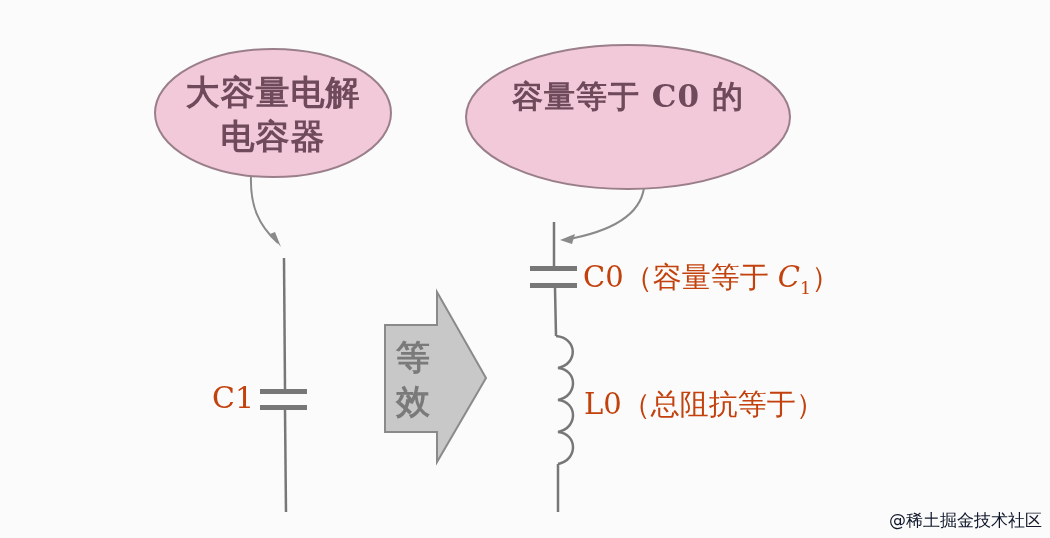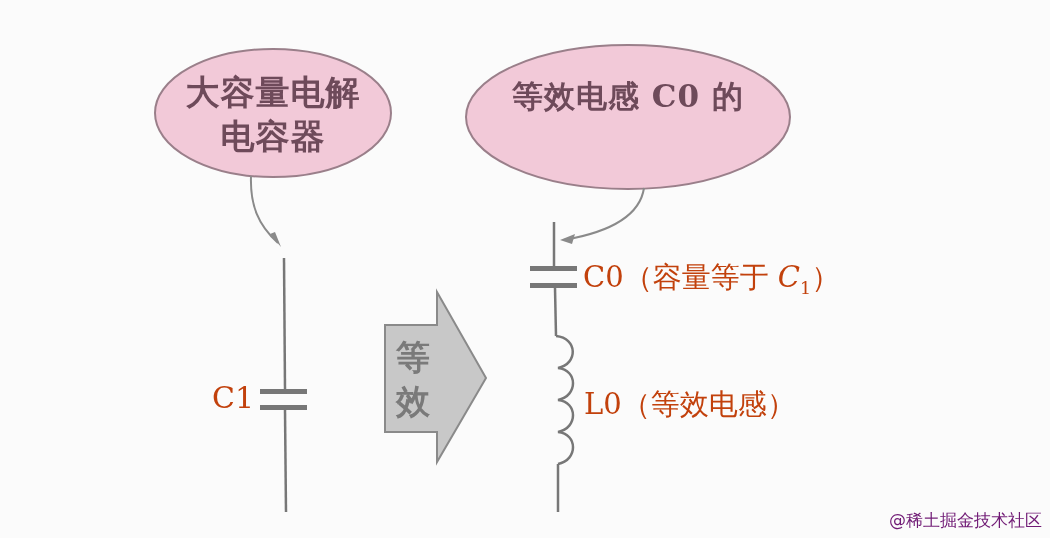--- a/index.html
+++ b/index.html
@@ -20,21 +20,21 @@
     position: absolute; color: #c2410c;
     font-family: "DejaVu Serif", "Liberation Serif", serif;
     white-space: nowrap;
   }
   .arrow-text {
     position: absolute; color: #7a7a7a; font-weight: bold;
     font-family: "DejaVu Serif", "Liberation Serif", serif;
     font-size: 34px; line-height: 44px; text-align: center; width: 50px;
   }
   .watermark {
-    position: absolute; right: 8px; bottom: 6px; color: #701a75;
+    position: absolute; right: 8px; bottom: 6px; color: #0f172a;
     font-family: "DejaVu Sans", "Liberation Sans", sans-serif; font-size: 17px;
   }
   .sub { font-size: 0.6em; vertical-align: sub; font-style: normal; }
 </style>
 </head>
 <body>
 
 <div class="canvas">
 
   <svg class="diagram" width="1050" height="538" viewBox="0 0 1050 538">
@@ -68,30 +68,30 @@
       C 578 434, 578 460, 558 464" fill="none" stroke="#777" stroke-width="2.5"></path>
     <line x1="558" y1="464" x2="558" y2="512" stroke="#777" stroke-width="2.5"></line>
   </svg>
 
   <div class="bubble-text" style="left:160px; top:70px; width:226px; font-size:34px;">
     <div>大容量电解</div>
     <div>电容器</div>
   </div>
 
   <div class="bubble-text" style="left:475px; top:74px; width:306px; font-size:31px;">
-    <div>等效电感 C0 的</div>
+    <div>容量等于 C0 的</div>
   </div>
 
   <div class="label" style="left:212px; top:380px; font-size:30px;">C1</div>
 
   <div class="arrow-text" style="left:388px; top:335px;">
     <div>等</div>
     <div>效</div>
   </div>
 
   <div class="label" style="left:583px; top:258px; font-size:29px;">
     <span>C0（容量等于 </span><i>C</i><span class="sub">1</span><span>）</span>
   </div>
 
-  <div class="label" style="left:584px; top:385px; font-size:29px;">L0（等效电感）</div>
+  <div class="label" style="left:584px; top:385px; font-size:29px;">L0（总阻抗等于）</div>
 
   <div class="watermark">@稀土掘金技术社区</div>
 </div>
 
 </body></html>

